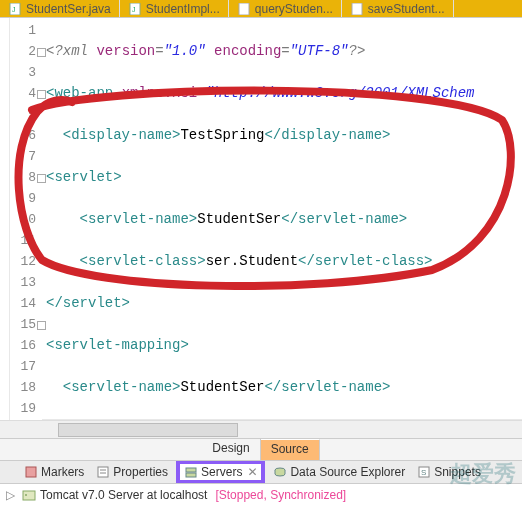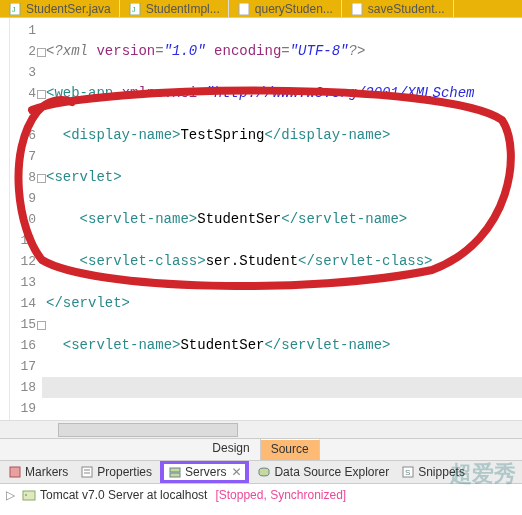--- a/index.html
+++ b/index.html
@@ -140,21 +140,21 @@
 .views-bar {
   display: flex;
   font-family: "Segoe UI", sans-serif;
   font-size: 12px;
   background: #ececec;
   border-top: 1px solid #ccc;
   border-bottom: 1px solid #ccc;
   height: 24px;
   align-items: center;
   gap: 4px;
-  padding: 0 4px;
+  padding: 0 20px;
   overflow: hidden;
 }
 .view {
   display: flex;
   align-items: center;
   gap: 3px;
   padding: 1px 4px;
   color: #333;
   white-space: nowrap;
 }
@@ -252,20 +252,21 @@
     <div class="gutter-line">19</div>
   </div>
   <div class="code-area">
 <div class="code-line"><span class="pi">&lt;?</span><span class="pi">xml</span> <span class="attrname">version</span><span class="pi">=</span><span class="attrval">"1.0"</span> <span class="attrname">encoding</span><span class="pi">=</span><span class="attrval">"UTF-8"</span><span class="pi">?&gt;</span></div>
 <div class="code-line"><span class="tag">&lt;web-app</span> <span class="attrname">xmlns:xsi</span><span class="tag">=</span><span class="attrval">"http://www.w3.org/2001/XMLSchem</span></div>
 <div class="code-line">  <span class="tag">&lt;display-name&gt;</span><span class="txt">TestSpring</span><span class="tag">&lt;/display-name&gt;</span></div>
 <div class="code-line"><span class="tag">&lt;servlet&gt;</span></div>
 <div class="code-line">    <span class="tag">&lt;servlet-name&gt;</span><span class="txt">StudentSer</span><span class="tag">&lt;/servlet-name&gt;</span></div>
 <div class="code-line">    <span class="tag">&lt;servlet-class&gt;</span><span class="txt">ser.Student</span><span class="tag">&lt;/servlet-class&gt;</span></div>
 <div class="code-line"><span class="tag">&lt;/servlet&gt;</span></div>
+<div class="code-line"><span class="tag">&lt;servlet-mapping&gt;</span></div>
 <div class="code-line">  <span class="tag">&lt;servlet-name&gt;</span><span class="txt">StudentSer</span><span class="tag">&lt;/servlet-name&gt;</span></div>
 <div class="code-line hl">  </div>
 
 
 
 
 
 
 
 

